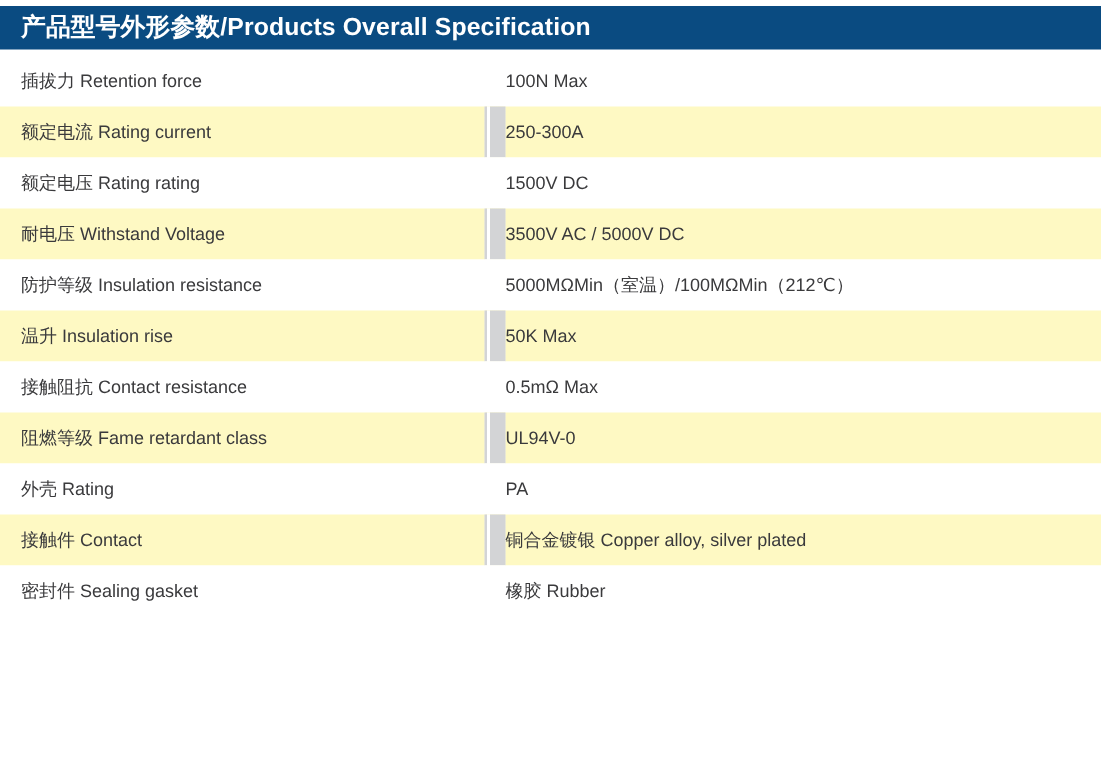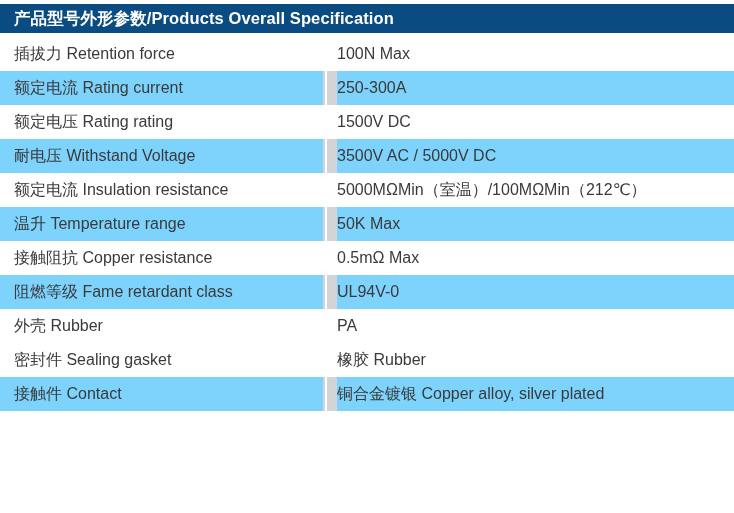--- a/index.html
+++ b/index.html
@@ -46,28 +46,28 @@
     left: 0;
     top: 37px;
     width: 734px;
     border-collapse: collapse;
     table-layout: fixed;
   }
   .spec-row {
     height: 34px;
   }
   .spec-row.alt {
-    background: #7dd3fc;
+    background: #fef9c3;
   }
   .spec-row.plain {
     background: #ffffff;
   }
   .spec-cell-label,
   .spec-cell-value {
-    font-size: 16px;
+    font-size: 12px;
     line-height: 1.25;
     vertical-align: middle;
     padding: 0;
     border: 0;
     white-space: nowrap;
   }
   .spec-cell-label {
     width: 323px;
     padding-left: 14px;
     box-sizing: border-box;
@@ -123,50 +123,50 @@
           <td class="spec-cell-label">额定电压 Rating rating</td>
           <td class="spec-cell-gap"></td>
           <td class="spec-cell-value">1500V DC</td>
         </tr>
         <tr class="spec-row alt">
           <td class="spec-cell-label">耐电压 Withstand Voltage</td>
           <td class="spec-cell-gap"></td>
           <td class="spec-cell-value">3500V AC / 5000V DC</td>
         </tr>
         <tr class="spec-row plain">
-          <td class="spec-cell-label">额定电流 Insulation resistance</td>
+          <td class="spec-cell-label">防护等级 Insulation resistance</td>
           <td class="spec-cell-gap"></td>
           <td class="spec-cell-value">5000MΩMin（室温）/100MΩMin（212℃）</td>
         </tr>
         <tr class="spec-row alt">
-          <td class="spec-cell-label">温升 Temperature range</td>
+          <td class="spec-cell-label">温升 Insulation rise</td>
           <td class="spec-cell-gap"></td>
           <td class="spec-cell-value">50K Max</td>
         </tr>
         <tr class="spec-row plain">
-          <td class="spec-cell-label">接触阻抗 Copper resistance</td>
+          <td class="spec-cell-label">接触阻抗 Contact resistance</td>
           <td class="spec-cell-gap"></td>
           <td class="spec-cell-value">0.5mΩ Max</td>
         </tr>
         <tr class="spec-row alt">
           <td class="spec-cell-label">阻燃等级 Fame retardant class</td>
           <td class="spec-cell-gap"></td>
           <td class="spec-cell-value">UL94V-0</td>
         </tr>
         <tr class="spec-row plain">
-          <td class="spec-cell-label">外壳 Rubber</td>
+          <td class="spec-cell-label">外壳 Rating</td>
           <td class="spec-cell-gap"></td>
           <td class="spec-cell-value">PA</td>
+        </tr>
+        <tr class="spec-row alt">
+          <td class="spec-cell-label">接触件 Contact</td>
+          <td class="spec-cell-gap"></td>
+          <td class="spec-cell-value">铜合金镀银 Copper alloy, silver plated</td>
         </tr>
         <tr class="spec-row plain">
           <td class="spec-cell-label">密封件 Sealing gasket</td>
           <td class="spec-cell-gap"></td>
           <td class="spec-cell-value">橡胶 Rubber</td>
-        </tr>
-        <tr class="spec-row alt">
-          <td class="spec-cell-label">接触件 Contact</td>
-          <td class="spec-cell-gap"></td>
-          <td class="spec-cell-value">铜合金镀银 Copper alloy, silver plated</td>
         </tr>
       </tbody>
   </table>
 
 </div>
 
 </body></html>

